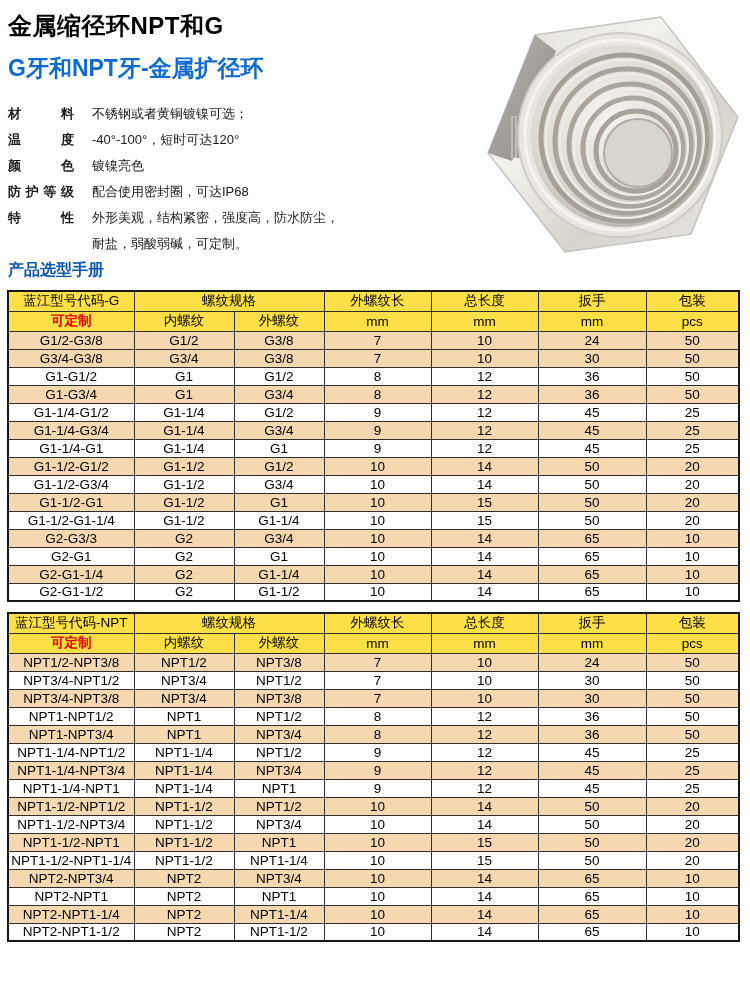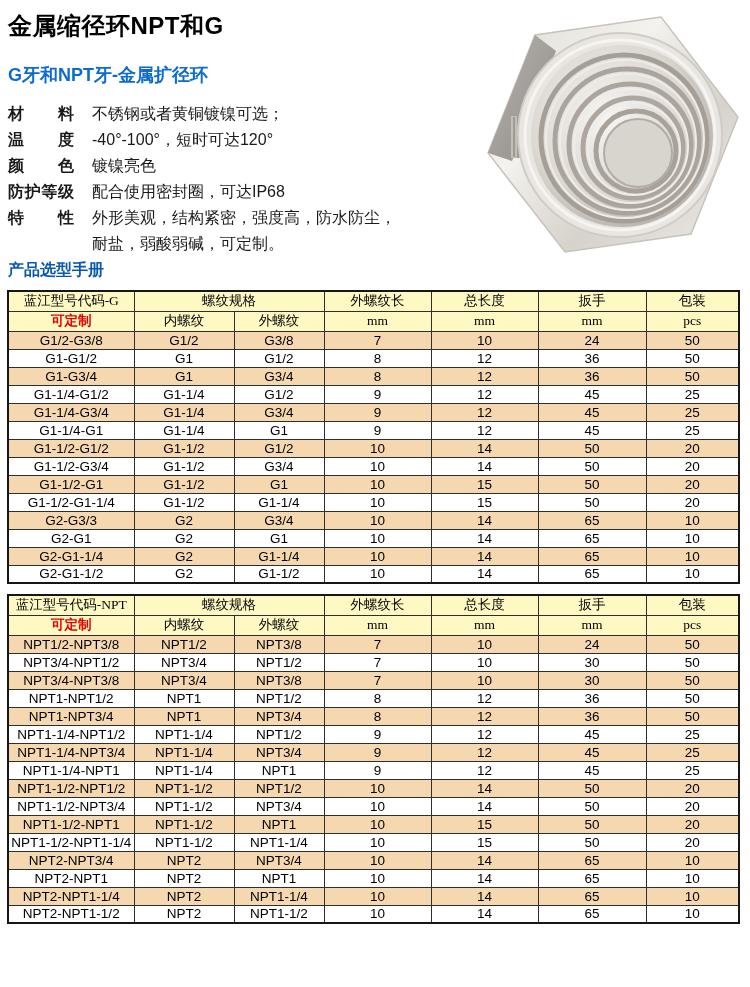--- a/index.html
+++ b/index.html
@@ -8,25 +8,25 @@
     width: 750px; height: 987px;
     font-family: "Liberation Sans", sans-serif;
     color: #111; position: relative; overflow: hidden;
   }
   .header-area { position: relative; height: 256px; }
   .page-title {
     position: absolute; left: 8px; top: 10px;
     font-size: 24px; font-weight: bold; color: #000; letter-spacing: 0.5px;
   }
   .page-subtitle {
-    position: absolute; left: 8px; top: 63px;
-    font-size: 18px; font-weight: bold; color: #0d6bd0;
+    position: absolute; left: 8px; top: 53px;
+    font-size: 23px; font-weight: bold; color: #0d6bd0;
   }
   .specs { position: absolute; left: 8px; top: 101px; width: 430px; }
-  .spec-row { display: flex; line-height: 26px; font-size: 16px; }
+  .spec-row { display: flex; line-height: 26px; font-size: 13px; }
   .spec-label {
     width: 66px; flex: 0 0 66px; font-weight: bold; color: #1a1a1a;
     text-align: justify; text-align-last: justify;
   }
   .spec-value { margin-left: 18px; white-space: pre-line; color: #1a1a1a; }
   .product-photo {
     position: absolute; right: 0px; top: 4px; width: 302px; height: 262px;
     background: #fff;
   }
   .section-title {
@@ -36,21 +36,21 @@
   table.spec-table {
     border-collapse: collapse; table-layout: fixed;
     width: 731px; margin: 10px 0 0 7px;
     border: 2px solid #161616;
   }
   table.spec-table:first-of-type { margin-top: 9px; }
   .spec-table th, .spec-table td {
     border: 1px solid #2e2e2e; text-align: center; vertical-align: middle;
     padding: 0; font-size: 13.5px; overflow: hidden; white-space: nowrap;
   }
-  .spec-table thead th { background: #fef9c3; height: 20px; font-weight: normal; color: #000; font-family: Liberation Serif, serif; }
+  .spec-table thead th { background: #fde047; height: 20px; font-weight: normal; color: #000; }
   .spec-table thead th.red { color: #e60000; font-weight: bold; }
   .spec-table td { height: 18px; background: #ffffff; color: #000; }
   .spec-table tr.alt td { background: #f6d8b0; }
   .c1 { width: 126px; } .c2 { width: 100px; } .c3 { width: 90px; }
   .c4 { width: 107px; } .c5 { width: 107px; } .c6 { width: 108px; } .c7 { width: 93px; }
 </style>
 </head>
 <body>
 
 <div class="header-area">
@@ -155,20 +155,29 @@
   <tbody>
       <tr class="alt">
         <td>G1/2-G3/8</td>
         <td>G1/2</td>
         <td>G3/8</td>
         <td>7</td>
         <td>10</td>
         <td>24</td>
         <td>50</td>
       </tr>
+      <tr class="alt">
+        <td>G3/4-G3/8</td>
+        <td>G3/4</td>
+        <td>G3/8</td>
+        <td>7</td>
+        <td>10</td>
+        <td>30</td>
+        <td>50</td>
+      </tr>
       <tr>
         <td>G1-G1/2</td>
         <td>G1</td>
         <td>G1/2</td>
         <td>8</td>
         <td>12</td>
         <td>36</td>
         <td>50</td>
       </tr>
       <tr class="alt">

